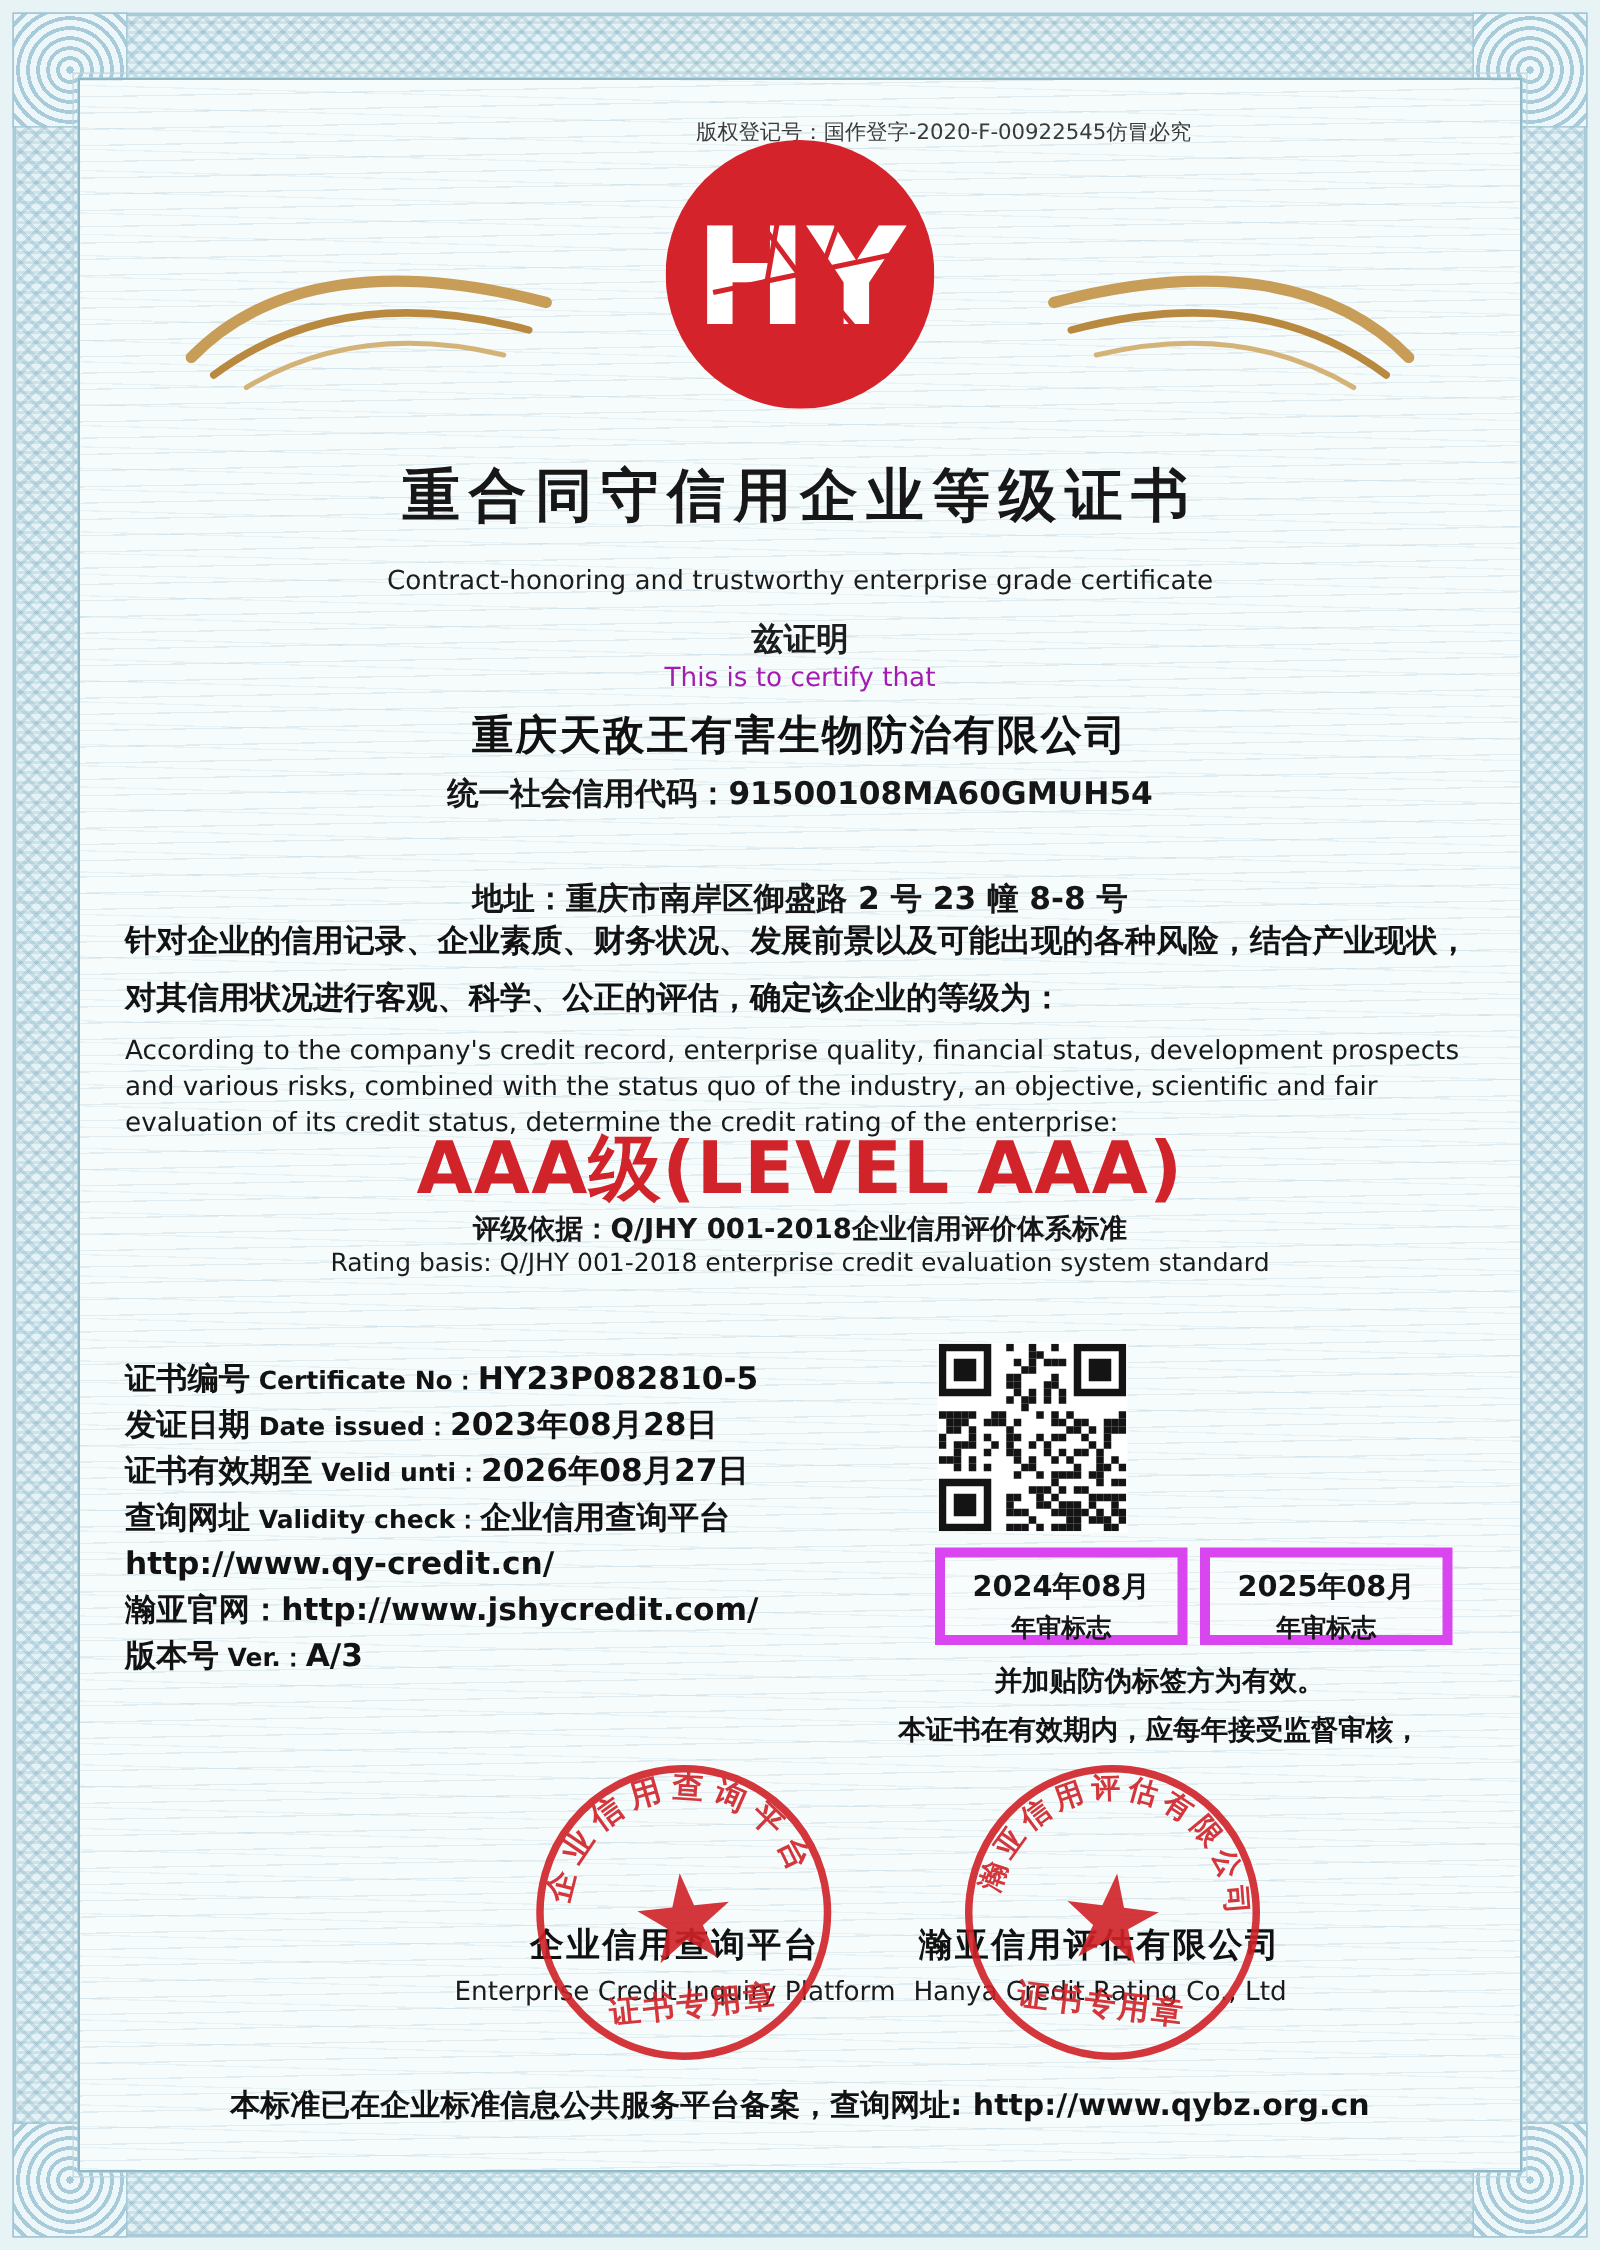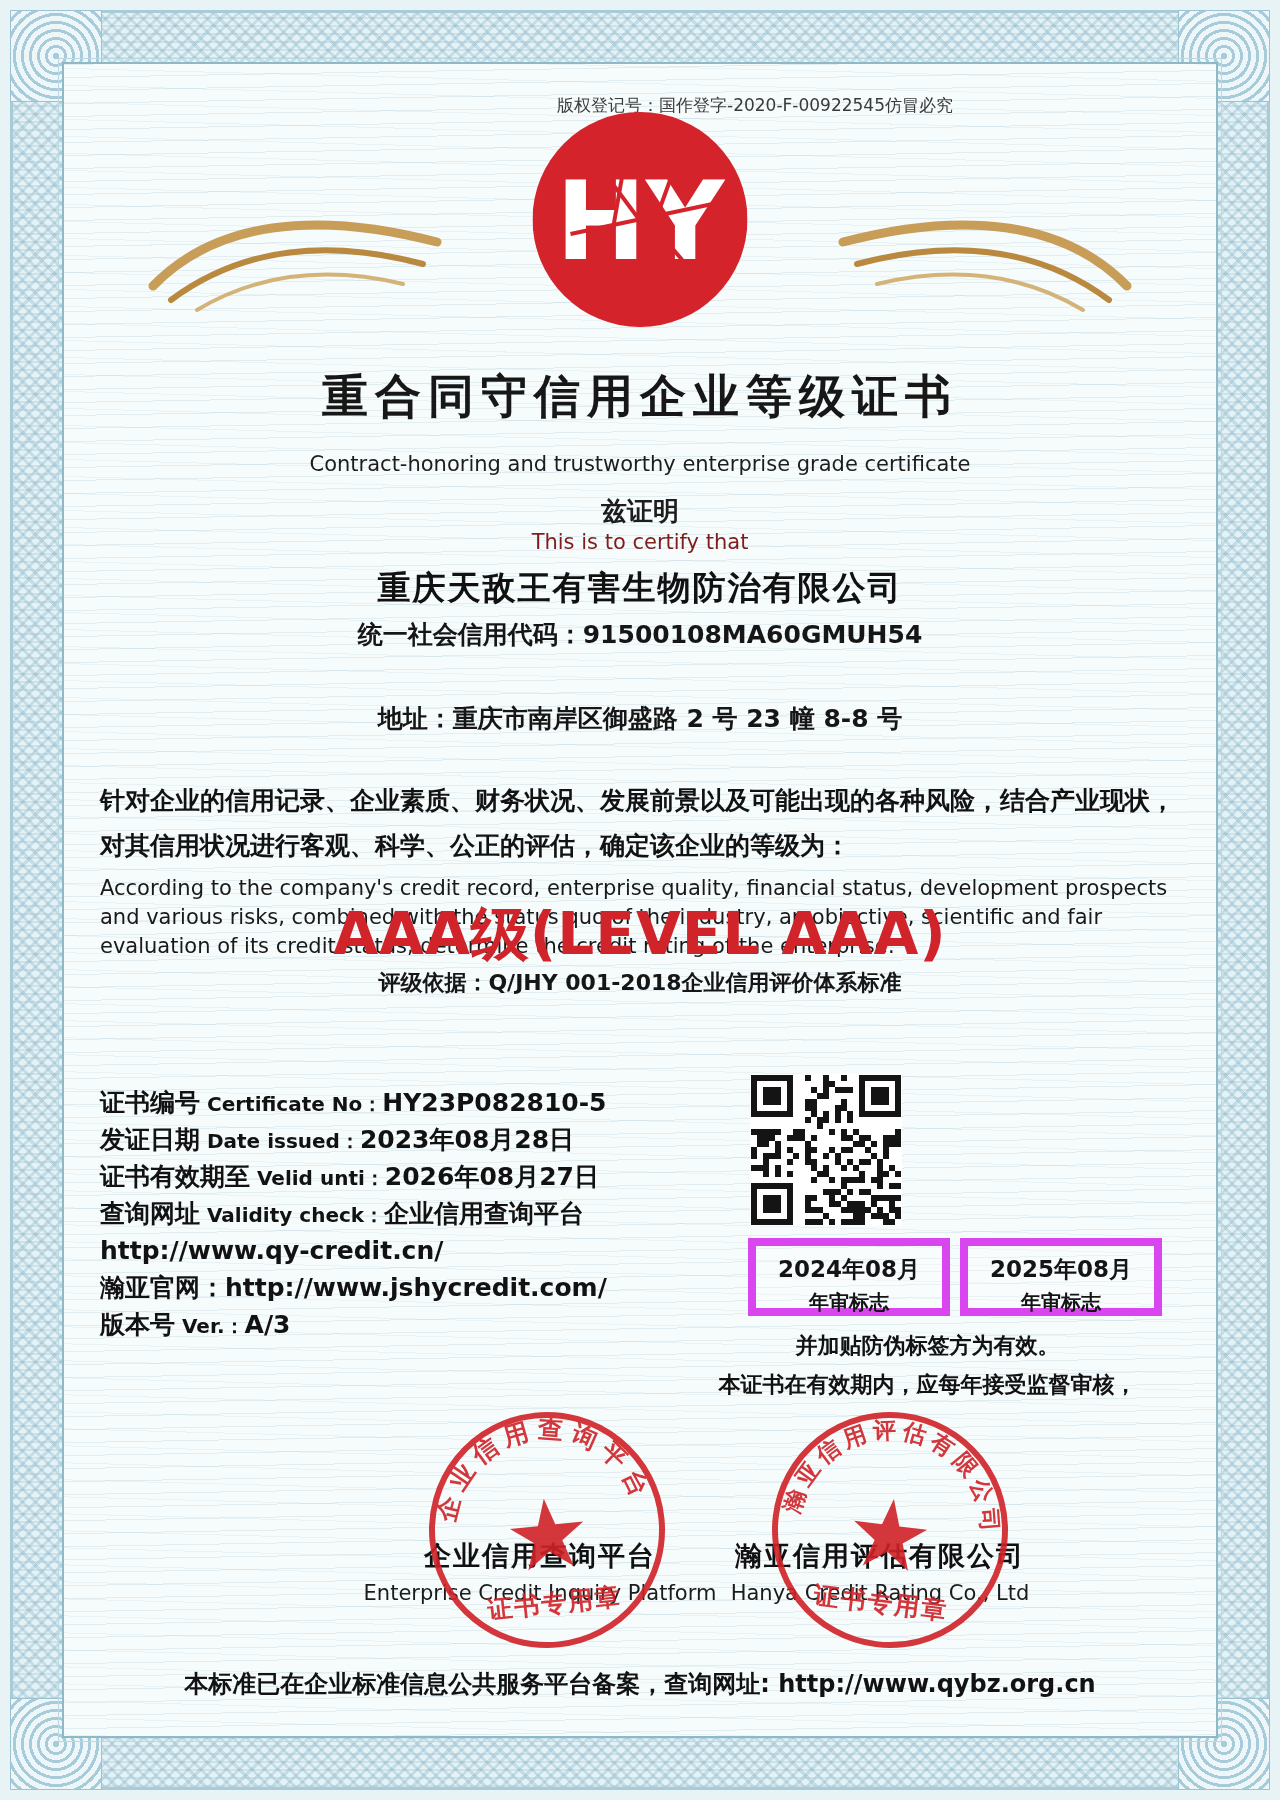--- a/index.html
+++ b/index.html
@@ -31,26 +31,26 @@
 
   .copyright{top:94px;font-size:17px;color:#3a3a3a;transform:translateX(115px);}
   .logo-wrap{top:112px;left:50%;transform:translateX(-50%);width:215px;height:215px;}
   .flourish{top:208px;width:300px;height:110px;}
   .flourish.l{left:145px;}
   .flourish.r{right:145px;transform:scaleX(-1);}
 
   .title-zh{top:366px;font-size:46px;font-weight:900;color:#171717;letter-spacing:7px;}
   .title-en{top:452px;font-size:21px;color:#1d1d1d;}
   .certify-zh{top:494px;font-size:26px;color:#1d1d1d;font-weight:600;}
-  .certify-en{top:530px;font-size:21px;color:#7f1d1d;}
+  .certify-en{top:530px;font-size:21px;color:#a21caf;}
   .company-name{top:566px;font-size:33px;font-weight:900;color:#111;letter-spacing:2px;}
   .credit-code{top:618px;font-size:25px;color:#161616;font-weight:600;}
   .address{top:654px;font-size:25px;color:#161616;font-weight:600;margin-top:48px;}
 
-  .para{left:100px;width:1080px;top:730px;margin-top:48px;}
+  .para{left:100px;width:1080px;top:730px;}
   .para-zh{font-size:25px;line-height:45px;color:#121212;font-weight:600;text-align:left;}
   .para-en{margin-top:6px;font-size:21px;line-height:29px;color:#191919;text-align:left;}
 
   .level{top:896px;font-size:58px;font-weight:900;color:#d0232a;letter-spacing:1px;}
   .basis-zh{top:968px;font-size:22px;color:#161616;font-weight:600;}
   .basis-en{top:998px;font-size:20px;color:#1b1b1b;}
 
   .details{left:100px;top:1086px;width:560px;}
   .d-row{line-height:34px;white-space:nowrap;color:#121212;}
   .d-zh{font-size:25px;font-weight:700;}
@@ -129,20 +129,21 @@
   <div class="abs ctr credit-code">统一社会信用代码：91500108MA60GMUH54</div>
   <div class="abs ctr address">地址：重庆市南岸区御盛路 2 号 23 幢 8-8 号</div>
 
   <div class="abs para">
     <div class="para-zh">针对企业的信用记录、企业素质、财务状况、发展前景以及可能出现的各种风险，结合产业现状，对其信用状况进行客观、科学、公正的评估，确定该企业的等级为：</div>
     <div class="para-en">According to the company's credit record, enterprise quality, financial status, development prospects and various risks, combined with the status quo of the industry, an objective, scientific and fair evaluation of its credit status, determine the credit rating of the enterprise:</div>
   </div>
 
   <div class="abs ctr level">AAA级(LEVEL AAA)</div>
   <div class="abs ctr basis-zh">评级依据：Q/JHY 001-2018企业信用评价体系标准</div>
+  <div class="abs ctr basis-en">Rating basis: Q/JHY 001-2018 enterprise credit evaluation system standard</div>
 
   <div class="abs details">
     <div class="d-row">
       <span class="d-zh">证书编号</span><span class="d-en"> Certificate No：</span><span class="d-val">HY23P082810-5</span>
     </div>
     <div class="d-row">
       <span class="d-zh">发证日期</span><span class="d-en"> Date issued：</span><span class="d-val">2023年08月28日</span>
     </div>
     <div class="d-row">
       <span class="d-zh">证书有效期至</span><span class="d-en"> Velid unti：</span><span class="d-val">2026年08月27日</span>

